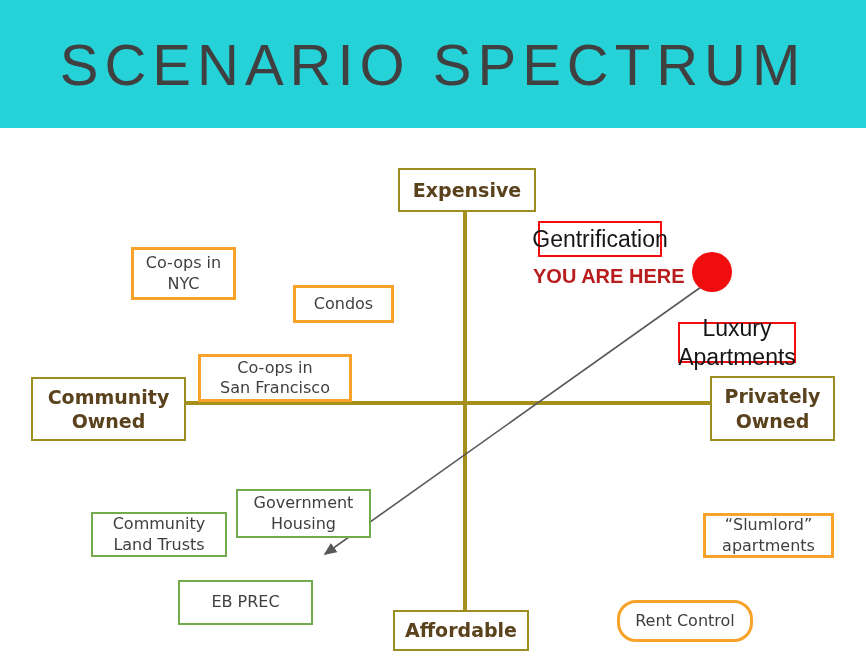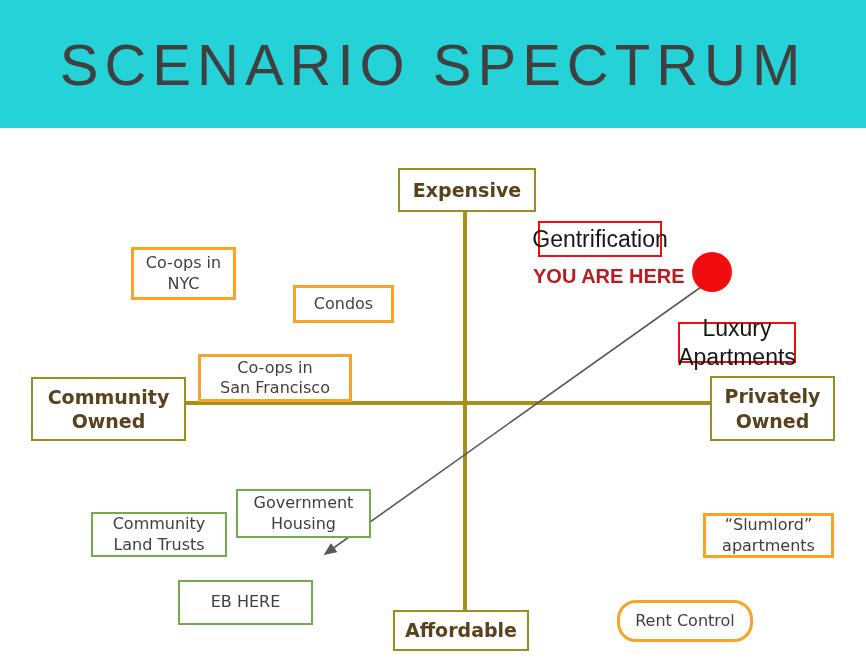--- a/index.html
+++ b/index.html
@@ -133,21 +133,21 @@
   <div id="coops-sf" class="box orange">Co-ops in
 San Francisco</div>
   <div id="slumlord" class="box orange">“Slumlord”
 apartments</div>
   <div id="rent-control" class="box orange">Rent Control</div>
 
   <div id="gov-housing" class="box green">Government
 Housing</div>
   <div id="clt" class="box green">Community
 Land Trusts</div>
-  <div id="eb-prec" class="box green">EB HERE</div>
+  <div id="eb-prec" class="box green">EB PREC</div>
 
   <div id="gentrification" class="box redbox">Gentrification</div>
   <div id="you-are-here">YOU ARE HERE</div>
   <div id="red-dot"></div>
   <div id="luxury" class="box redbox">Luxury
 Apartments</div>
 
 </div>
 
 </body></html>

